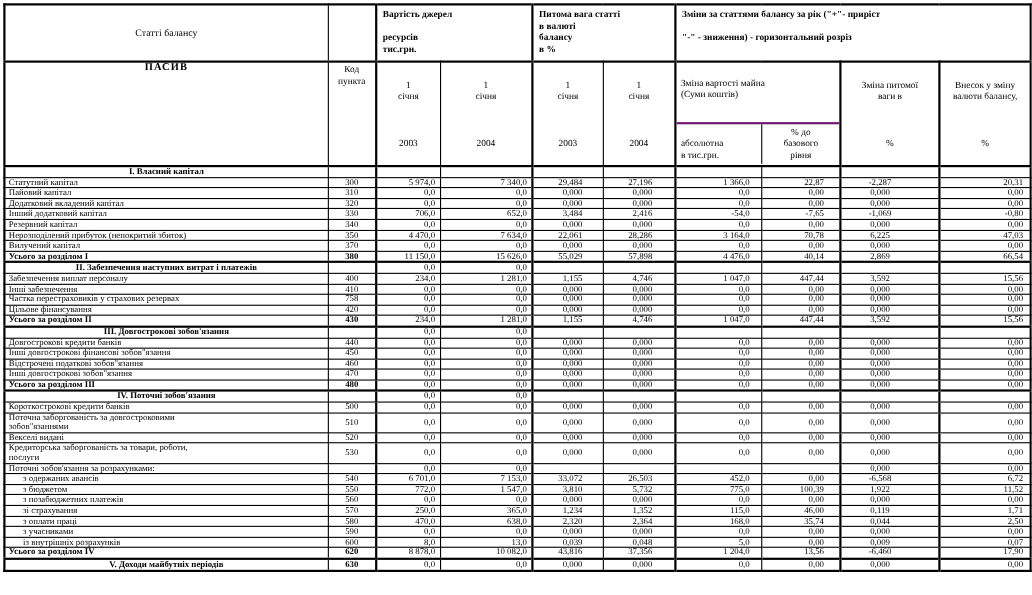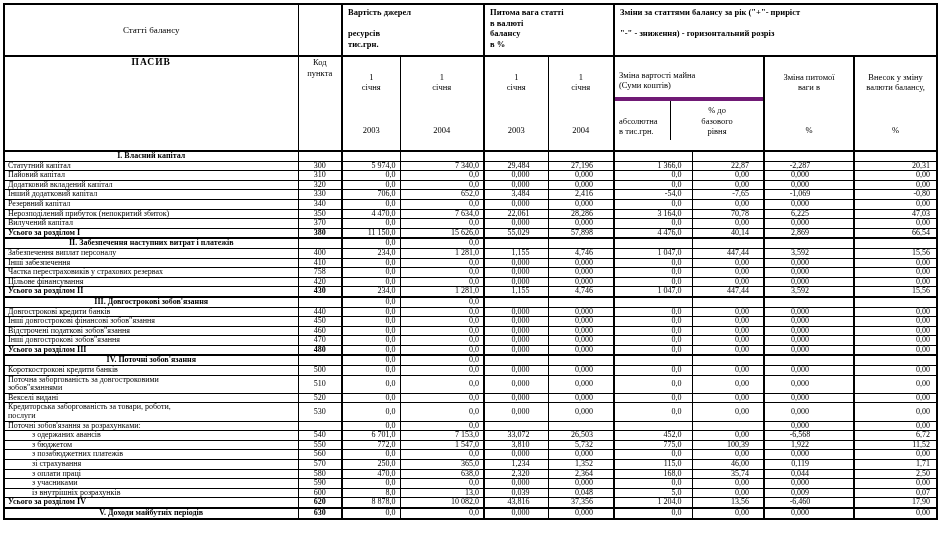--- a/index.html
+++ b/index.html
@@ -10,43 +10,43 @@
   
   thead th{font-size:8.5px;line-height:10.5px;font-weight:normal;vertical-align:top;white-space:pre-line;text-align:center;padding:1px 2px;}
   tr.h1 th{border-bottom:2px solid #000;height:52px;}
   tr.h2 th{border-bottom:2px solid #000;height:72px;padding:0;}
   th.items{vertical-align:middle;font-size:9px;}
   th.grp{font-weight:bold;text-align:left;padding:2px 5px;}
   th.pasiv{font-weight:bold;font-size:9.5px;padding-top:8px;letter-spacing:1px;}
   th.kod{padding-top:5px;}
   .vcell{height:72px;display:flex;flex-direction:column;justify-content:space-between;align-items:center;padding:4px 2px;box-sizing:border-box;}
   .nestwrap{height:72px;display:flex;flex-direction:column;box-sizing:border-box;}
-  .nest-top{border-bottom:4px solid #701a75;text-align:left;padding:2px 4px 6px 4px;white-space:pre-line;}
+  .nest-top{border-bottom:2px solid #701a75;text-align:left;padding:2px 4px 20px 4px;white-space:pre-line;}
   .nest-bot{flex:1;display:flex;}
-  .nest-abs{width:56px;border-right:1px solid #000;display:flex;align-items:flex-end;justify-content:flex-start;padding:2px 2px 3px 4px;white-space:pre-line;text-align:left;box-sizing:border-box;}
+  .nest-abs{width:78px;border-right:1px solid #000;display:flex;align-items:flex-end;justify-content:flex-start;padding:2px 2px 3px 4px;white-space:pre-line;text-align:left;box-sizing:border-box;}
   .nest-pct{flex:1;display:flex;align-items:flex-end;justify-content:center;padding:2px 2px 3px 2px;white-space:pre-line;text-align:center;}
   
   tbody td{font-size:8px;line-height:8.6px;height:9px;padding:0;vertical-align:middle;}
   td.col0{text-align:left;padding-left:3px;white-space:pre-line;}
   td.col1{text-align:center;}
   td.num{text-align:right;}
   td.col2,td.col3{padding-right:4px;}
   td.col4{padding-right:18px;}
   td.col5{padding-right:20px;}
   td.col6{padding-right:10px;}
   td.col7{padding-right:14px;}
   td.col8{padding-right:18px;text-align:center;}
   td.col9{padding-right:6px;}
   .bL{border-left:2px solid #000;}
   td.col2,td.col4,td.col6,td.col8,td.col9{border-left:2px solid #000;}
   tr.section td{border-top:2px solid #000;}
   tr.section td.col0{font-weight:bold;text-align:center;padding-left:0;}
   tr.section td.col1{font-weight:bold;}
   tr.total td.col0,tr.total td.col1{font-weight:bold;}
-  tr.indent td.col0{padding-left:27px;}
+  tr.indent td.col0{padding-left:16px;}
 </style>
 </head>
 <body>
 
 <div class="sheet">
   <table>
     <colgroup>
       <col style="width:294px">
         <col style="width:44px">
         <col style="width:58px">

